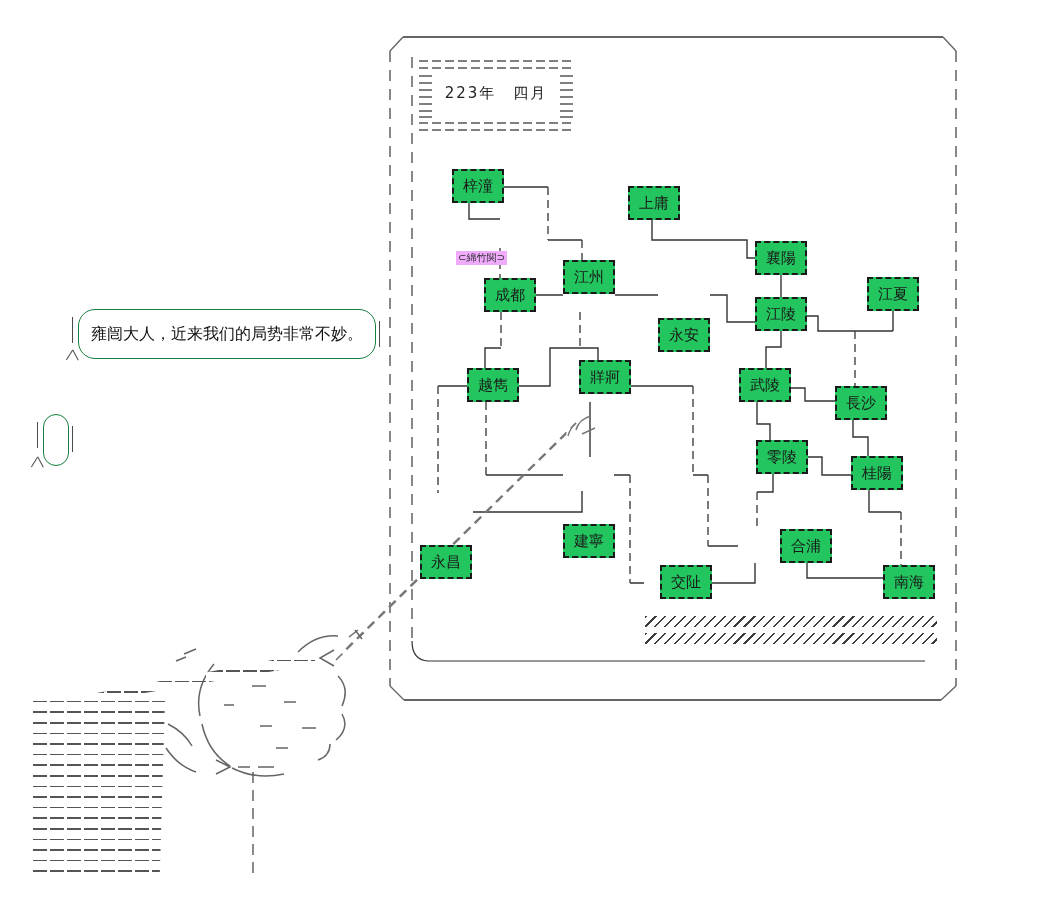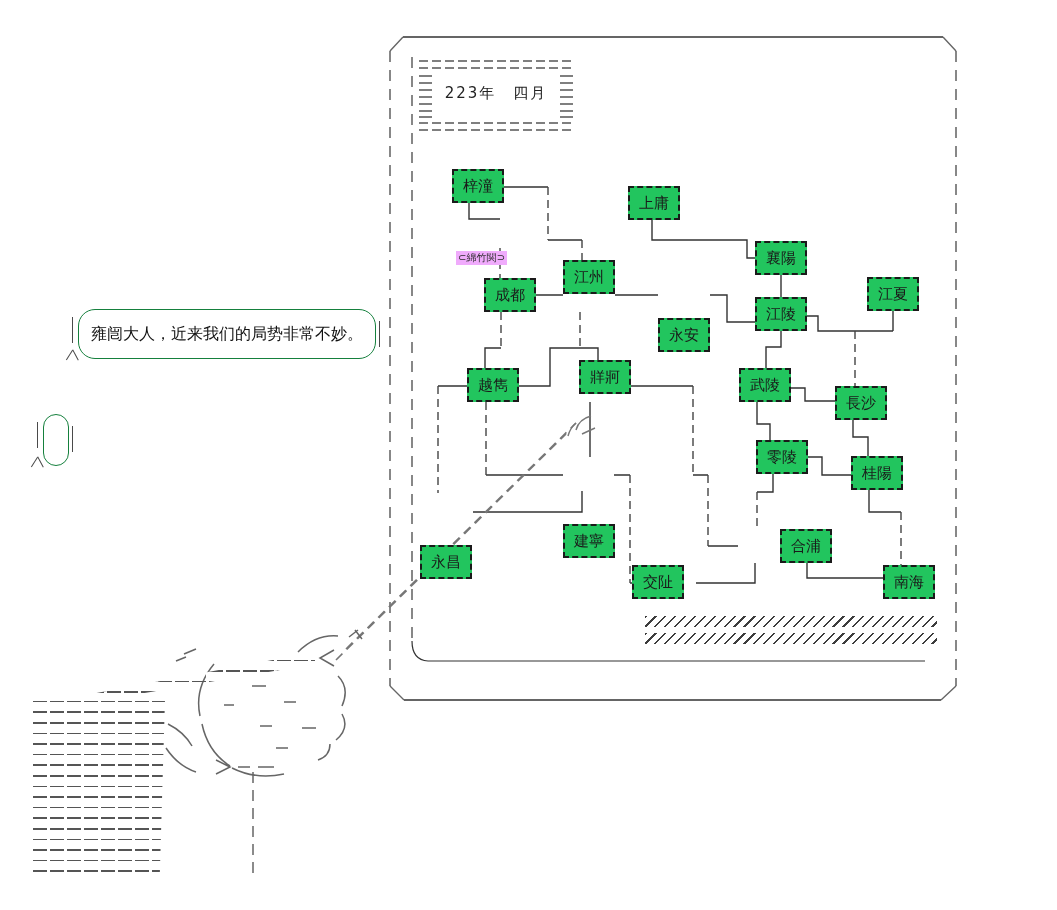--- a/index.html
+++ b/index.html
@@ -101,21 +101,21 @@
   <div class="city" style="left:867px;top:277px;">江夏</div>
   <div class="city" style="left:467px;top:368px;">越雋</div>
   <div class="city" style="left:579px;top:360px;">牂牁</div>
   <div class="city" style="left:739px;top:368px;">武陵</div>
   <div class="city" style="left:835px;top:386px;">長沙</div>
   <div class="city" style="left:756px;top:440px;">零陵</div>
   <div class="city" style="left:851px;top:456px;">桂陽</div>
   <div class="city" style="left:563px;top:480px;margin-top:44px;">建寧</div>
   <div class="city" style="left:420px;top:520px;margin-top:25px;">永昌</div>
   <div class="city" style="left:780px;top:529px;">合浦</div>
-  <div class="city" style="left:632px;top:565px;text-align:right;">交阯</div>
+  <div class="city" style="left:660px;top:565px;text-align:right;">交阯</div>
   <div class="city" style="left:883px;top:565px;">南海</div>
 
   <div class="bubble" style="left:78px;top:309px;">
     <span class="tail-line"></span>
     <span class="tail-cross"></span>
     <span class="tail-cross2"></span>
     <span class="edge-double"></span>
     <span>雍闿大人，近来我们的局势非常不妙。</span>
   </div>
   <div class="bubble" style="left:43px;top:414px;height:50px;">

